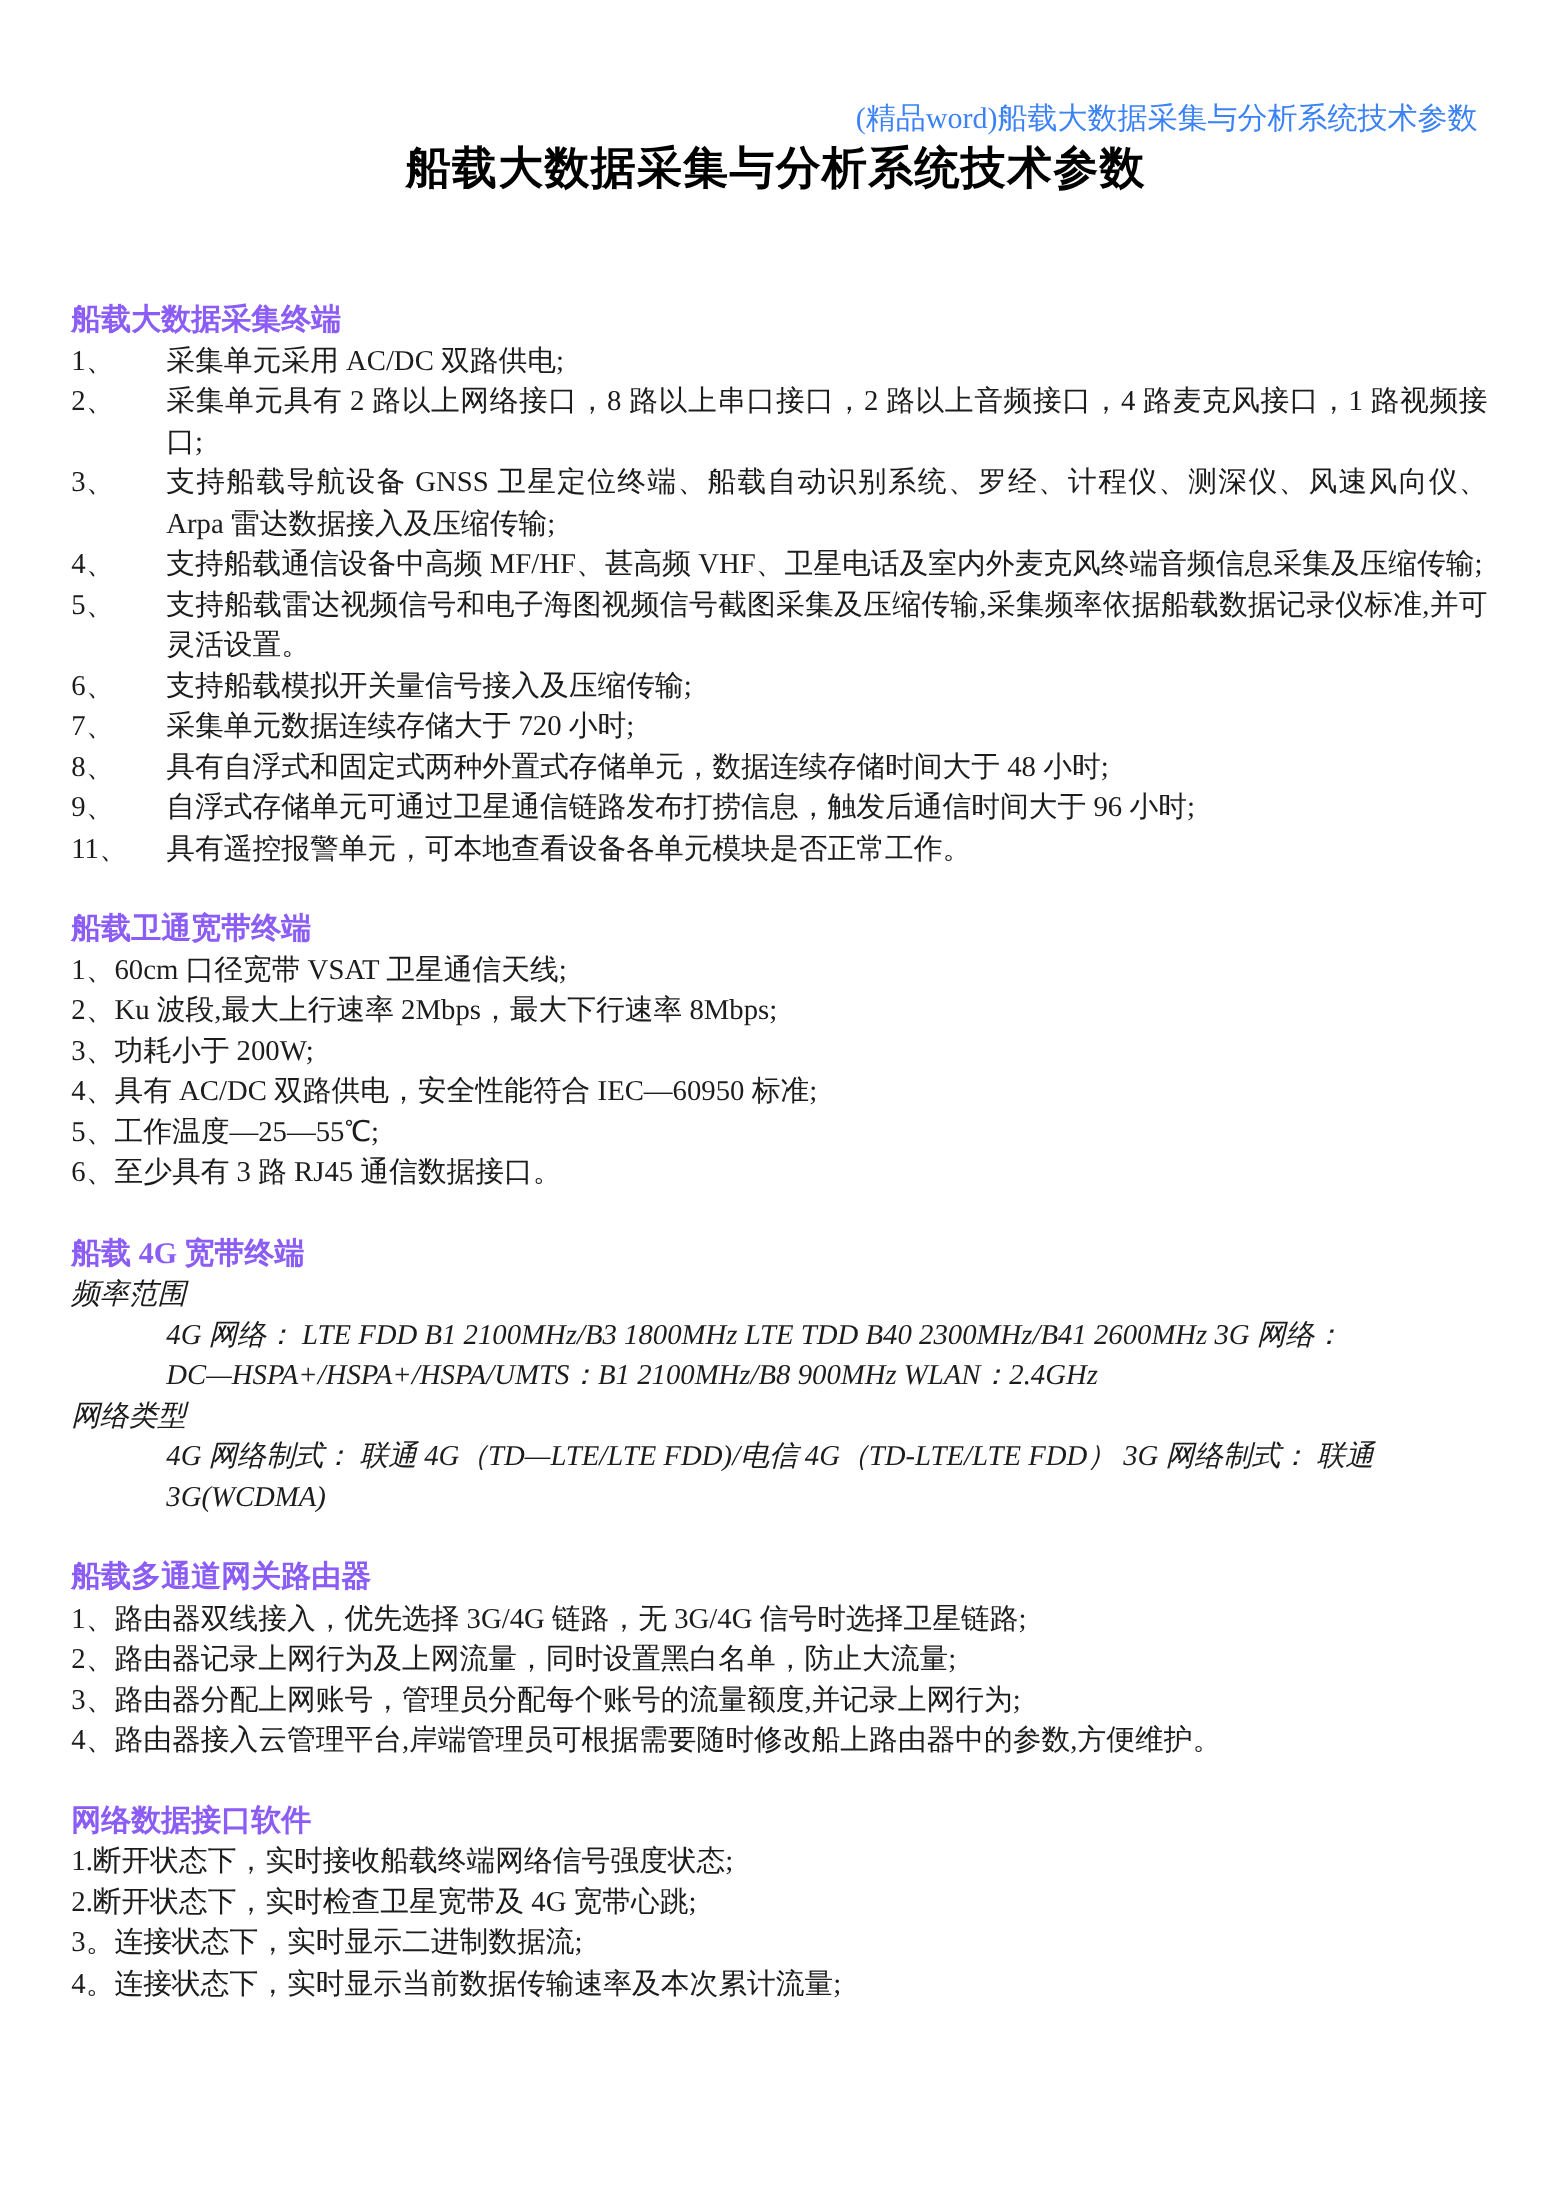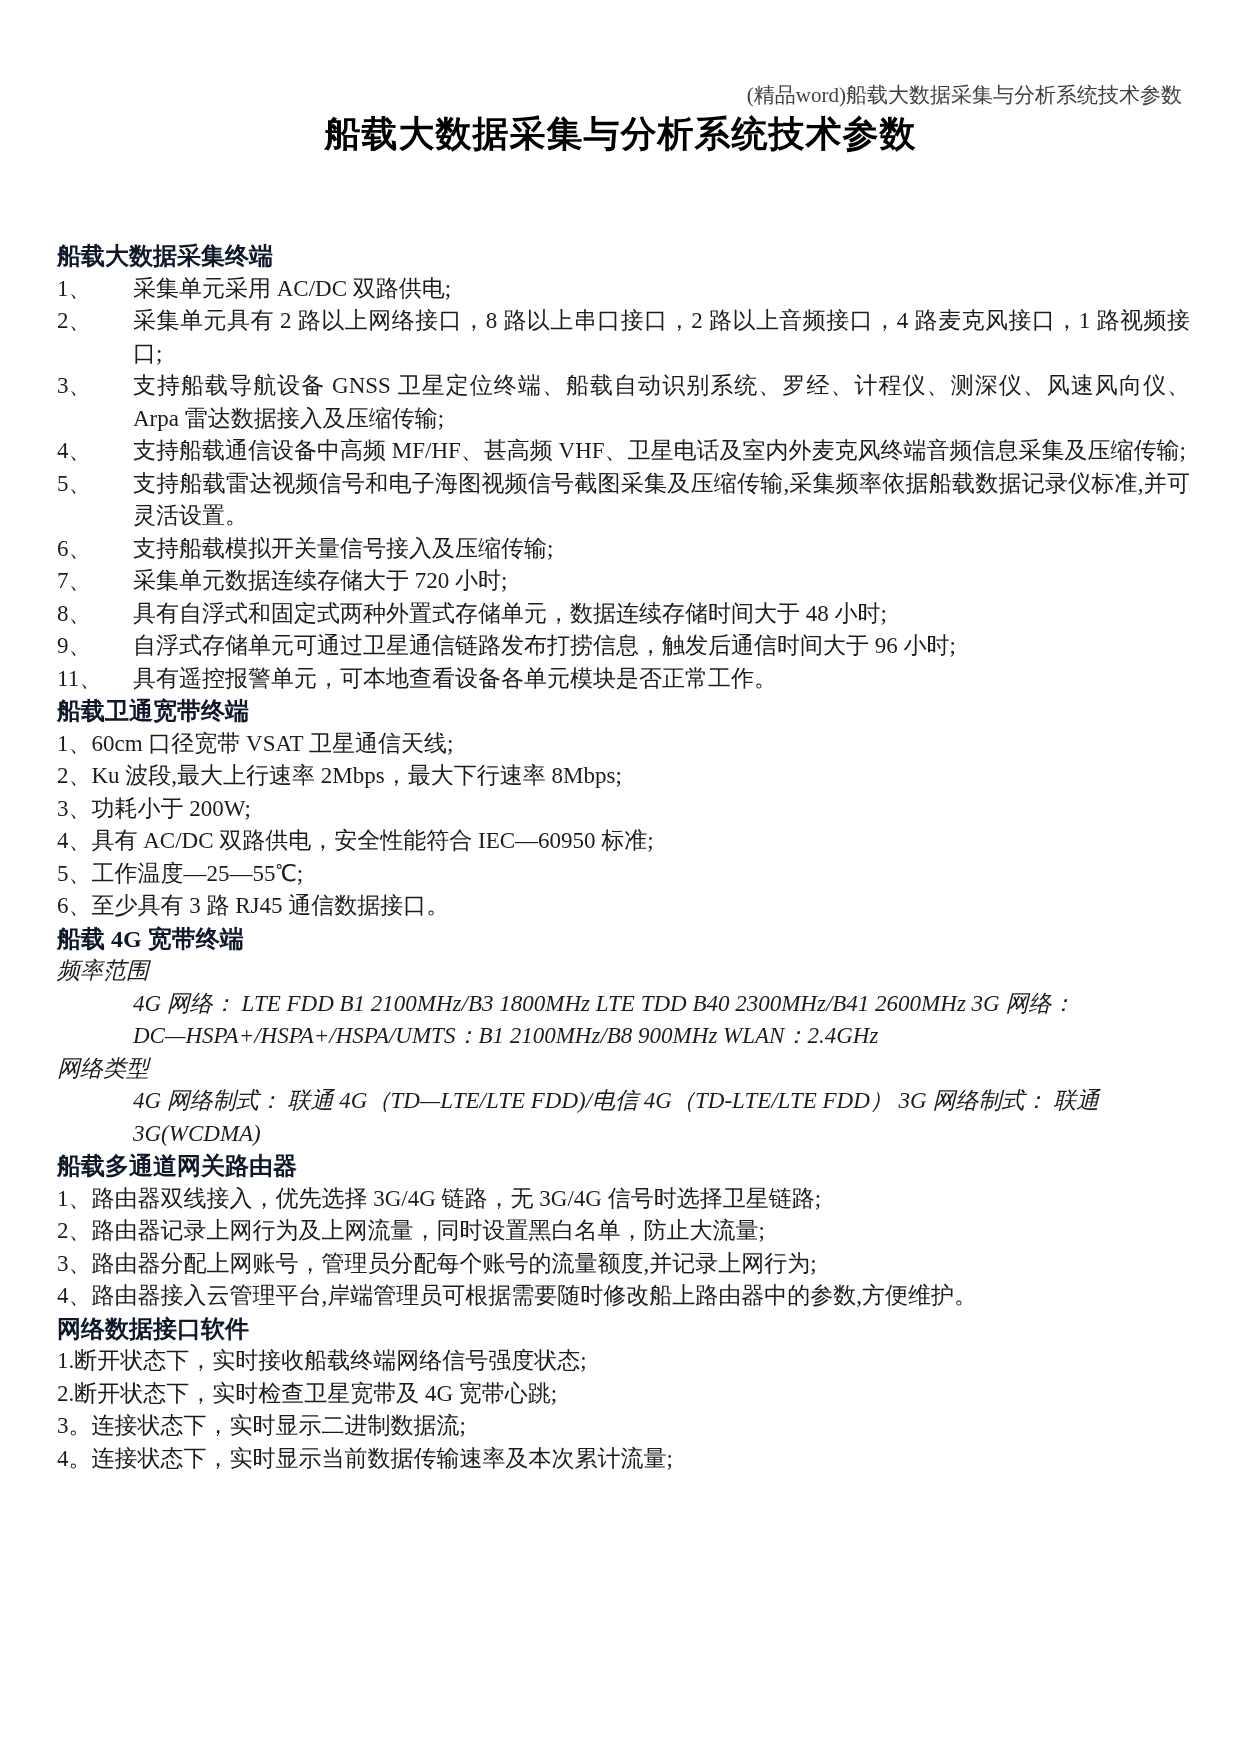--- a/index.html
+++ b/index.html
@@ -11,44 +11,44 @@
     color: #1c1c1c;
     font-family: "Liberation Serif", serif;
     font-size: 23px;
     line-height: 32.5px;
     overflow: hidden;
     box-sizing: border-box;
   }
   .doc-header {
     margin: 82px 59px 0 57px;
     text-align: right;
-    font-size: 21px;
+    font-size: 24px;
     line-height: 26px;
-    color: #404040;
+    color: #3b82f6;
     white-space: nowrap;
   }
   .doc-title {
     margin: 4px 0 0 0;
     text-align: center;
     font-family: "Liberation Sans", sans-serif;
     font-weight: bold;
     font-size: 36px;
     line-height: 44px;
     letter-spacing: 1px;
     color: #000000;
   }
   .content { margin: 0 51px 0 57px; }
-  .section { }
+  .section { margin-top: 32px; }
   .section.first { margin-top: 84px; }
   .sec-heading {
     margin: 0;
     font-size: 24px;
     line-height: 32.5px;
     font-weight: bold;
-    color: #0f172a;
+    color: #8b5cf6;
   }
   .li { display: flex; margin: 0; }
   .li .num { flex: none; }
   .li.tabbed .num { width: 76px; }
   .li .txt { flex: 1; text-align: justify; }
   .line { margin: 0; }
   .line.indent { margin-left: 76px; }
   p { margin: 0; font-style: italic; }
 </style>
 </head>

